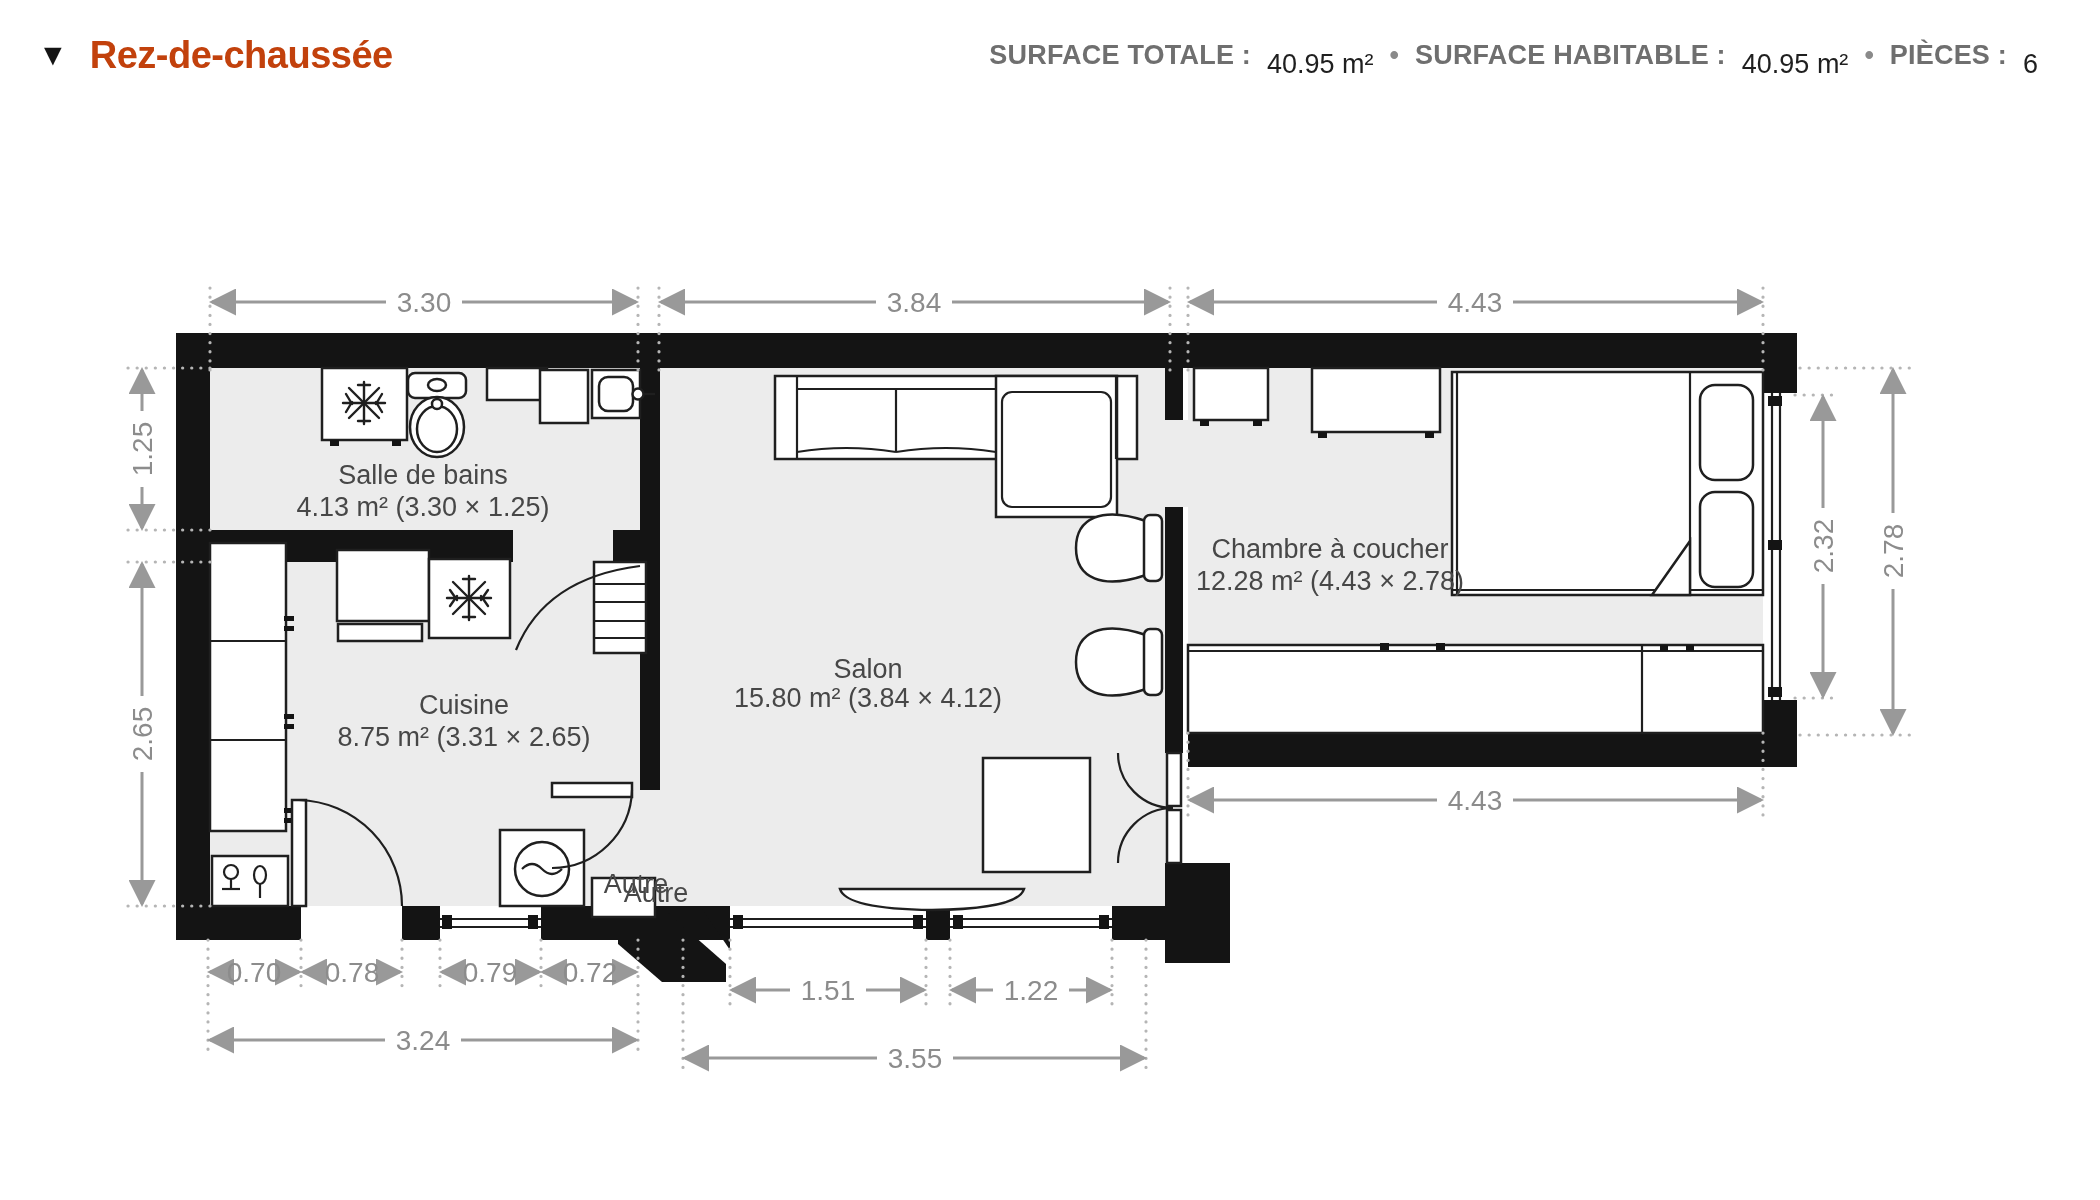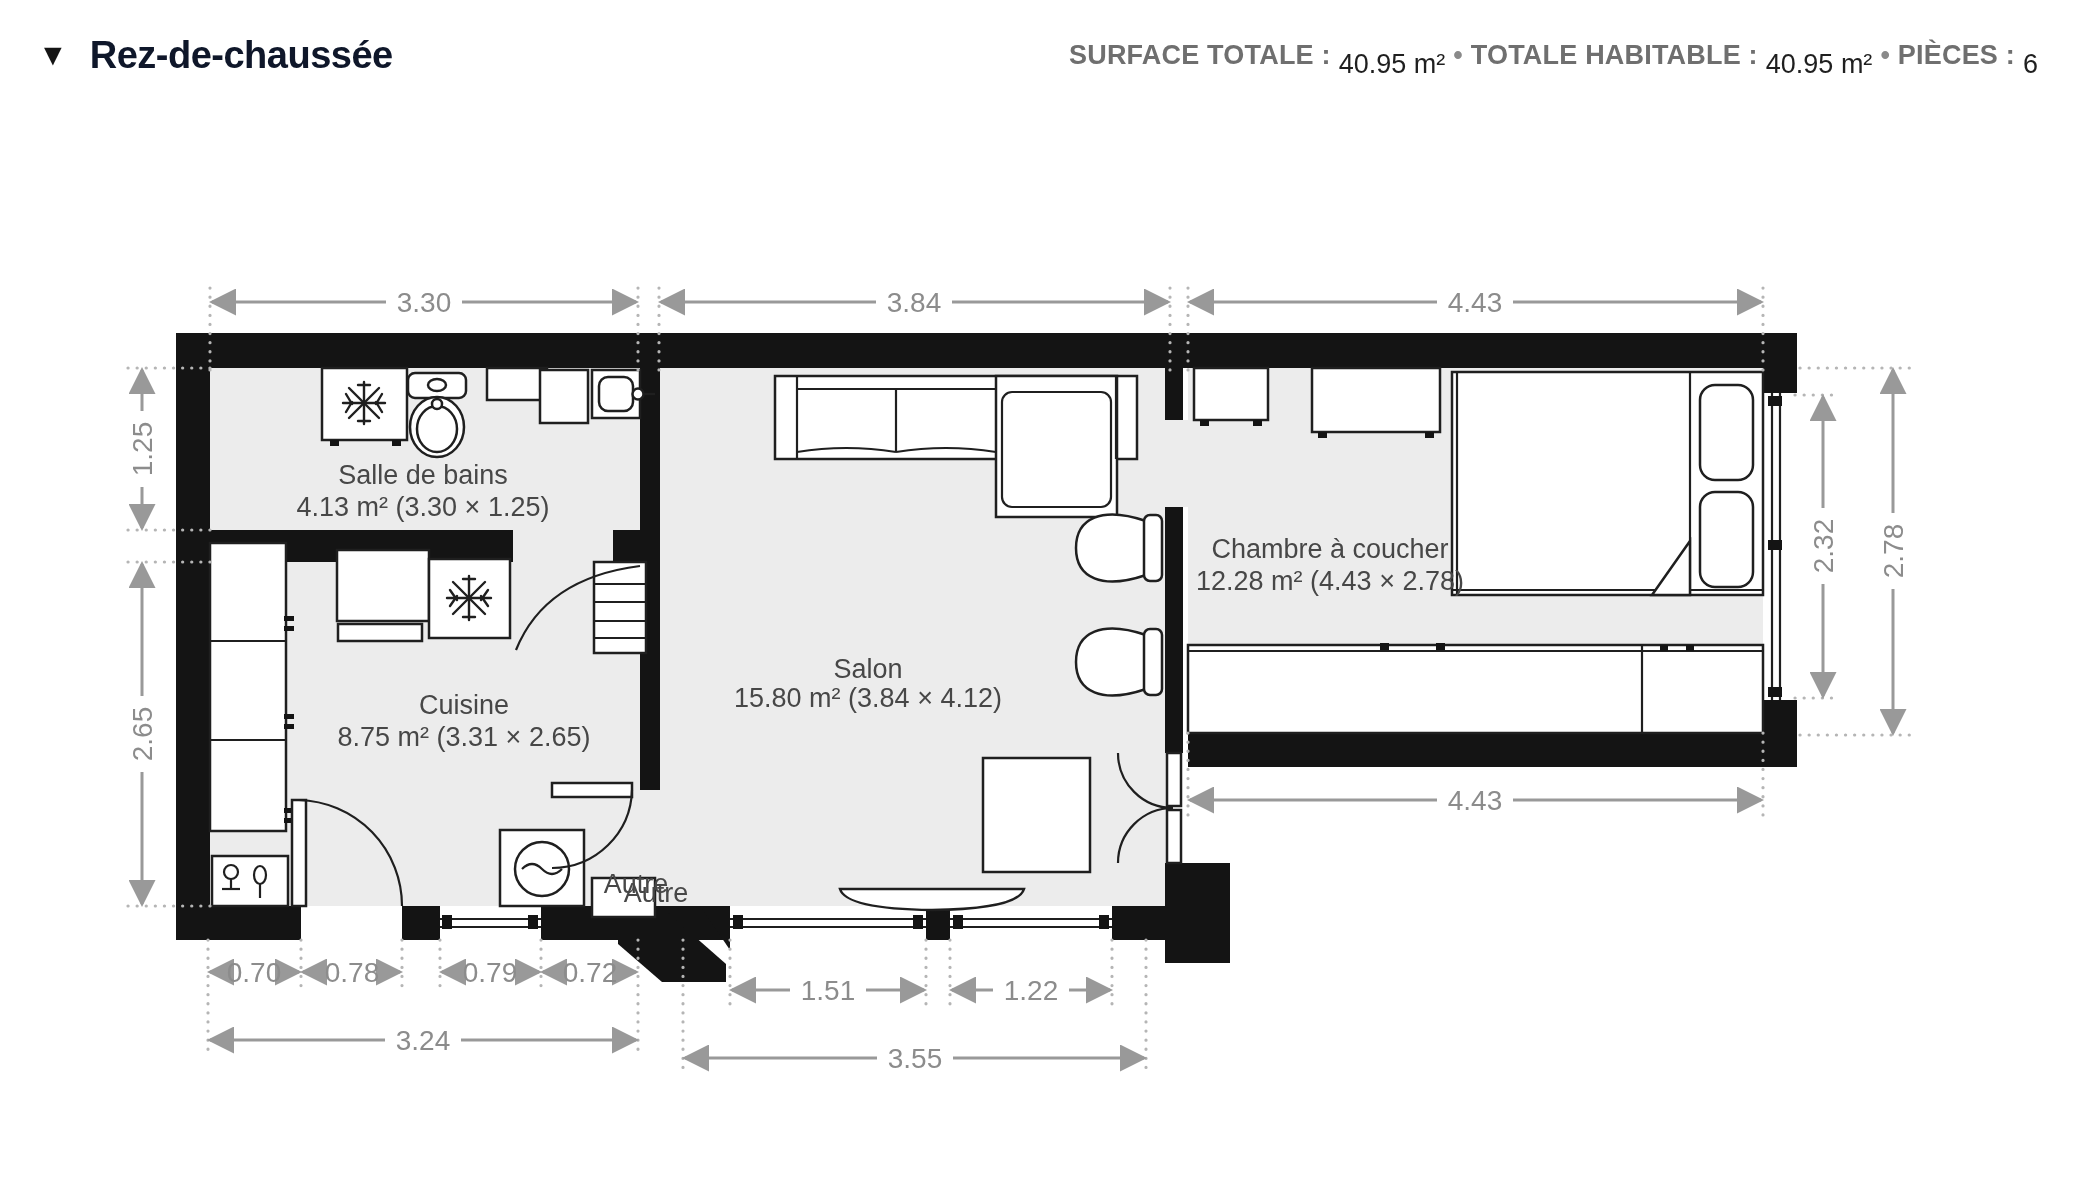--- a/index.html
+++ b/index.html
@@ -1,21 +1,21 @@
 <!DOCTYPE html>
 <html><head>
 <meta charset="utf-8">
 <style>
   html,body{margin:0;padding:0;background:#fff;}
   body{width:2100px;height:1200px;position:relative;font-family:"Liberation Sans",sans-serif;overflow:hidden;}
   .hdr{position:absolute;left:0;top:0;width:2100px;height:110px;display:flex;align-items:center;justify-content:space-between;box-sizing:border-box;padding:0 62px 0 38px;}
   .hdr-left{display:flex;align-items:center;gap:22px;}
   .tri{font-size:30px;color:#141414;line-height:1;}
-  .title{font-size:38px;font-weight:700;color:#0f172a;letter-spacing:-0.5px;}
-  .stats{font-size:27px;display:flex;align-items:center;gap:8px;white-space:nowrap;}
+  .title{font-size:38px;font-weight:700;color:#c2410c;letter-spacing:-0.5px;}
+  .stats{font-size:27px;display:flex;align-items:center;gap:16px;white-space:nowrap;}
   .stats .lab{color:#6f6f6f;font-weight:700;letter-spacing:0.2px;}
   .stats .val{color:#1f1f1f;font-weight:400;margin-top:19px;}
   .stats .sep{color:#8a8a8a;font-weight:700;}
   svg{position:absolute;left:0;top:0;}
   svg text{font-family:"Liberation Sans",sans-serif;}
   .roomname{font-size:27px;fill:#474747;}
   .dimtxt{font-size:28px;fill:#8c8c8c;}
   .wall{fill:#141414;}
   .floor{fill:#ececec;}
   .furn{fill:#ffffff;stroke:#1f1f1f;stroke-width:2.5;}
@@ -30,21 +30,21 @@
 
 <div class="hdr">
   <div class="hdr-left">
     <span class="tri">▼</span>
     <span class="title">Rez-de-chaussée</span>
   </div>
   <div class="stats">
     <span class="lab">SURFACE TOTALE :</span>
     <span class="val">40.95 m²</span>
     <span class="sep">•</span>
-    <span class="lab">TOTALE HABITABLE :</span>
+    <span class="lab">SURFACE HABITABLE :</span>
     <span class="val">40.95 m²</span>
     <span class="sep">•</span>
     <span class="lab">PIÈCES :</span>
     <span class="val">6</span>
   </div>
 </div>
 
 <svg width="2100" height="1200" viewBox="0 0 2100 1200">
   <defs>
     <marker id="ar" markerWidth="9" markerHeight="9" refX="8" refY="4.5" orient="auto">

